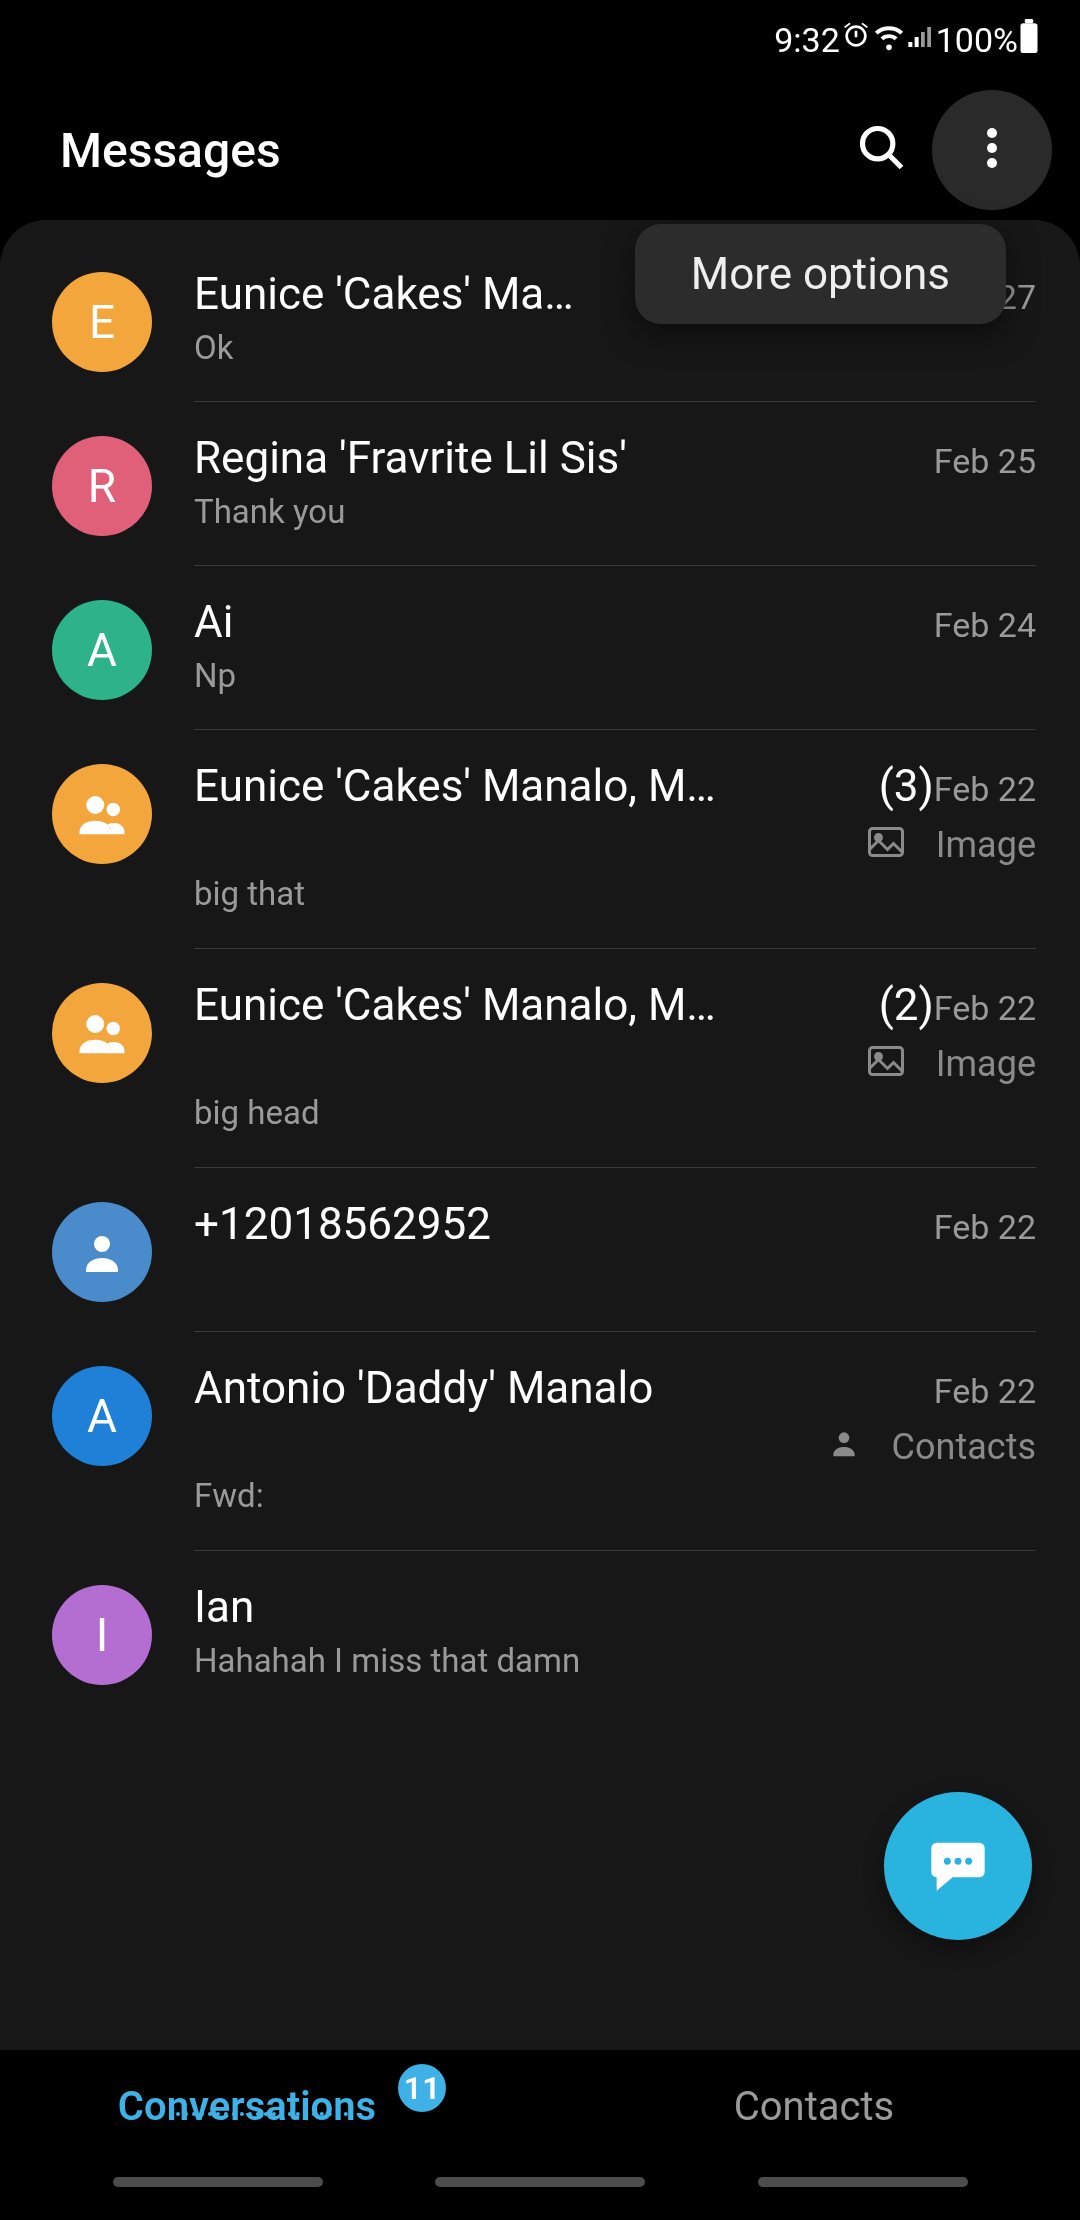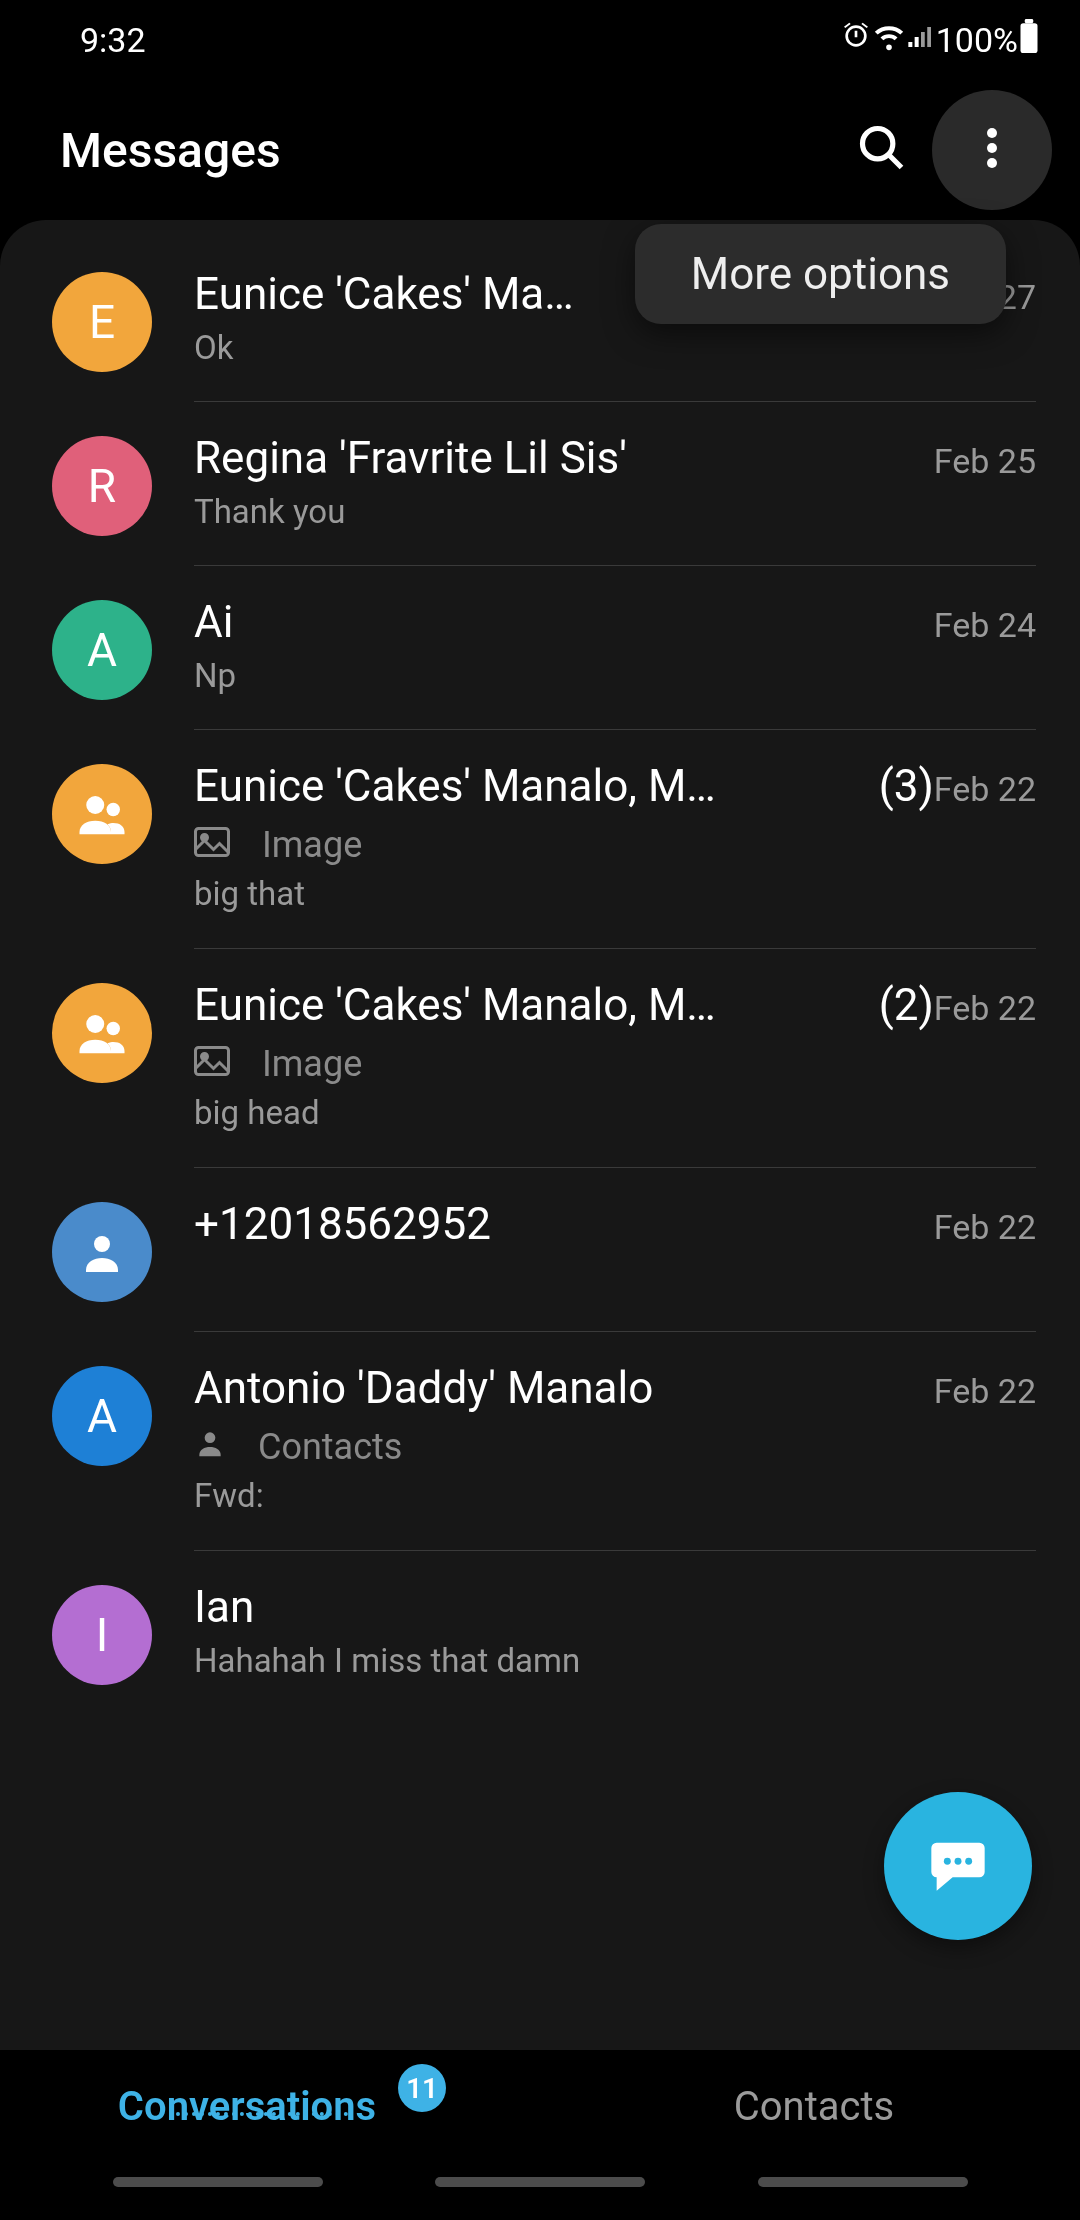--- a/index.html
+++ b/index.html
@@ -10,25 +10,24 @@
     font-family: -apple-system, "Segoe UI", Roboto, sans-serif;
     color: #fff;
     overflow: hidden;
     position: relative;
   }
   
   .status-bar {
     height: 80px;
     display: flex;
     align-items: center;
-    justify-content: space-between;
+    justify-content: flex-end;
     padding: 0 40px;
     font-size: 34px;
     color: #fff;
-    margin-left: 40px;
   }
   .status-right {
     display: flex;
     align-items: center;
   }
 
   
   .app-header {
     height: 140px;
     display: flex;
@@ -110,20 +109,21 @@
     color: #9a9a9a;
     flex-shrink: 0;
   }
   .attach-line {
     display: flex;
     align-items: center;
     gap: 32px;
     color: #8a8a8a;
     font-size: 36px;
     margin-top: 4px;
+    justify-content: flex-end;
   }
   .preview {
     font-size: 33px;
     color: #9a9a9a;
   }
 
   
   .tooltip {
     position: absolute;
     top: 224px;
@@ -169,21 +169,21 @@
   .active-underline {
     position:absolute;
     bottom: 14px; left: 160px; right: 200px;
     border-bottom: 4px dotted #3eb2e6;
   }
   .badge {
     background:#3eb2e6;
     color:#fff;
     border-radius: 24px;
     min-width:48px; height:48px;
-    font-size:28px;
+    font-size:32px;
     display:flex;align-items:center;justify-content:center;
     margin-left:22px;
     position: relative;
     top:-18px;
   }
 
   
   .nav-handles {
     position:absolute;
     bottom:18px; left:0; right:0;

